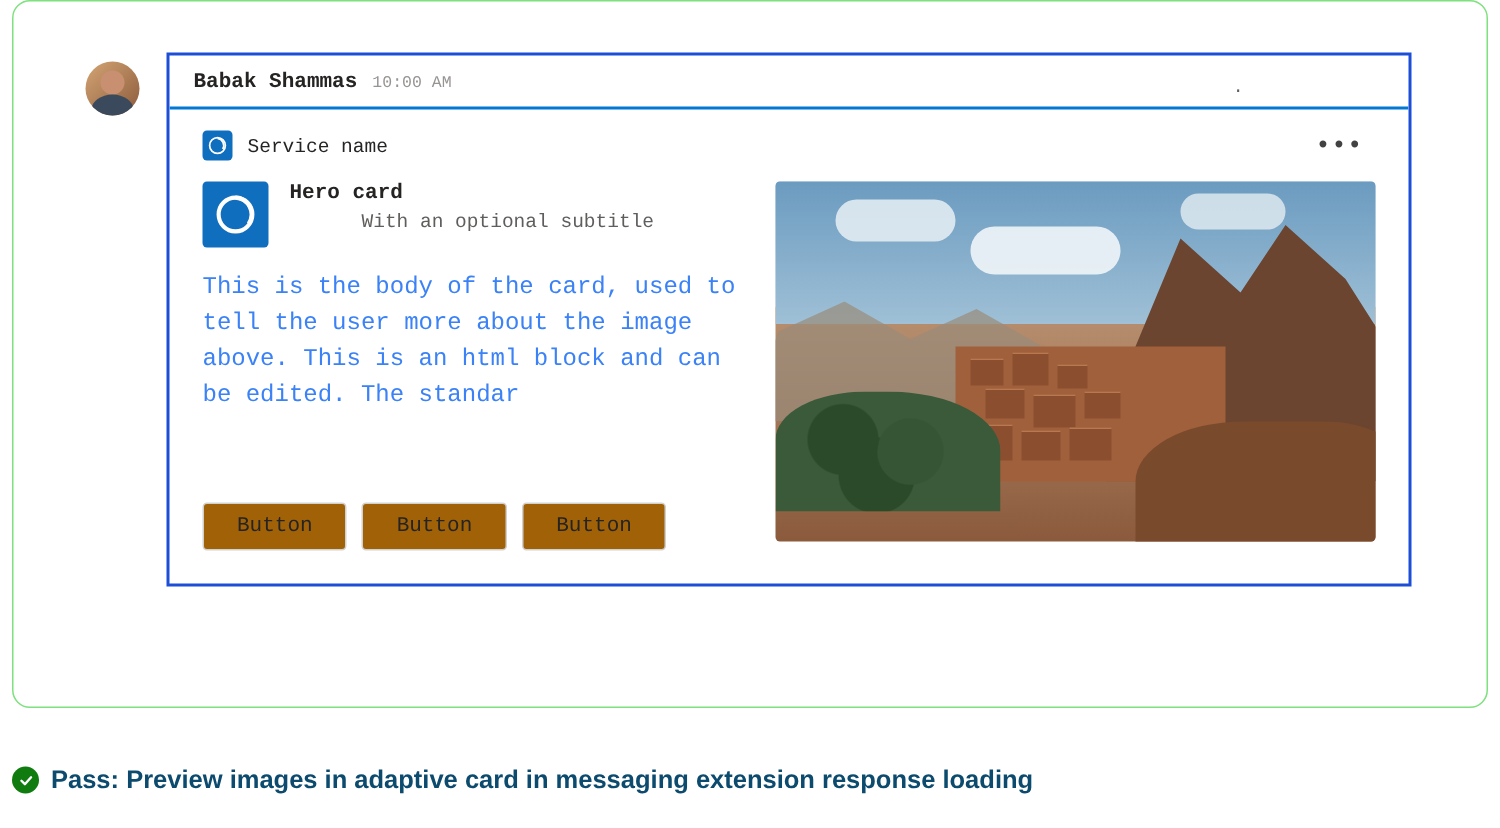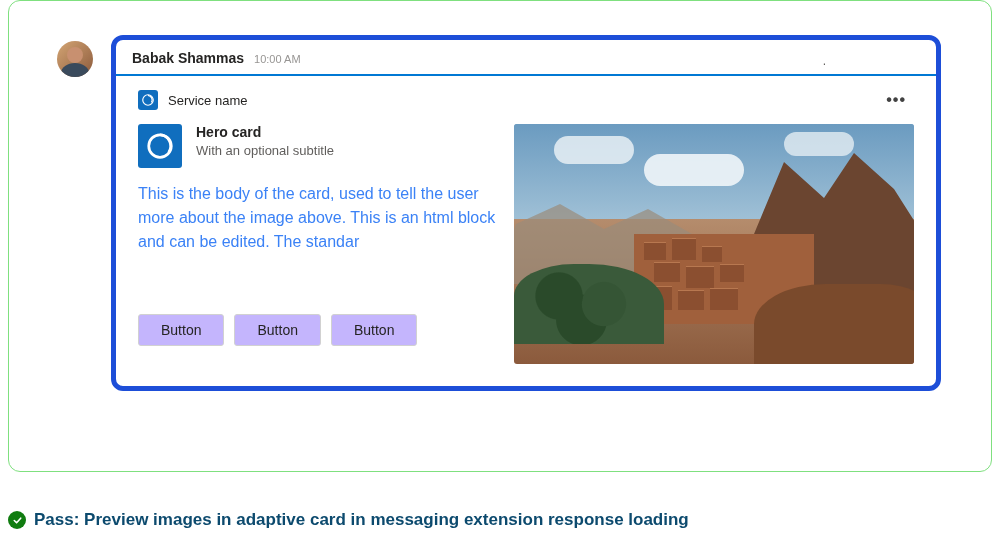--- a/index.html
+++ b/index.html
@@ -50,23 +50,24 @@
     top: 22px;
     left: 4px;
     width: 28px;
     height: 20px;
     background: #3a4a5c;
     border-radius: 50% 50% 0 0;
   }
   .msg-container {
     flex: 1;
     background: #ffffff;
-    border: 5px solid #1d4ed8;
-    border-radius: 12px;
+    border: 2px solid #1d4ed8;
+    border-radius: 0;
     overflow: hidden;
+    font-family: Liberation Mono, monospace;
   }
   .msg-header {
     padding: 10px 16px 8px 16px;
     display: flex;
     align-items: baseline;
     gap: 10px;
     border-bottom: 2px solid #0078d4;
     position: relative;
   }
   .sender-name {
@@ -147,34 +148,35 @@
   .hero-title {
     font-size: 14px;
     font-weight: 700;
     color: #252423;
     line-height: 1.2;
   }
   .hero-subtitle {
     font-size: 13px;
     color: #605e5c;
     margin-top: 2px;
+    margin-left: 48px;
   }
   .hero-body-text {
     font-size: 16px;
     color: #3b82f6;
     line-height: 1.5;
     margin-bottom: 60px;
   }
   .button-row {
     display: flex;
     gap: 10px;
   }
   .card-button {
     border: 1px solid #d1d1d1;
-    background: #c4b5fd;
+    background: #a16207;
     padding: 7px 22px;
     font-size: 14px;
     color: #252423;
     border-radius: 3px;
     cursor: pointer;
     font-family: inherit;
   }
   .hero-image {
     width: 400px;
     height: 240px;

